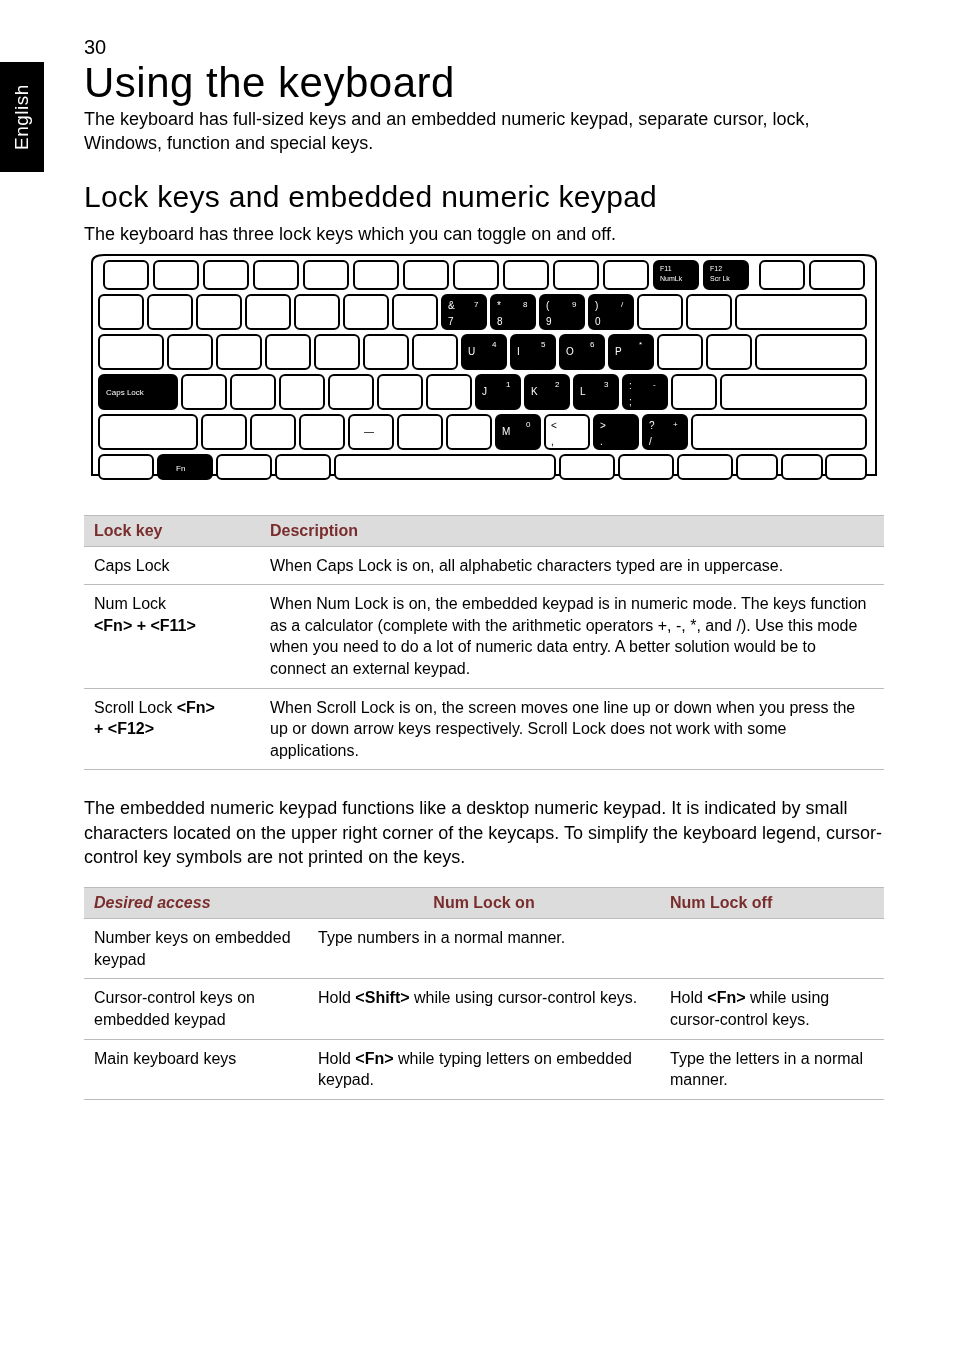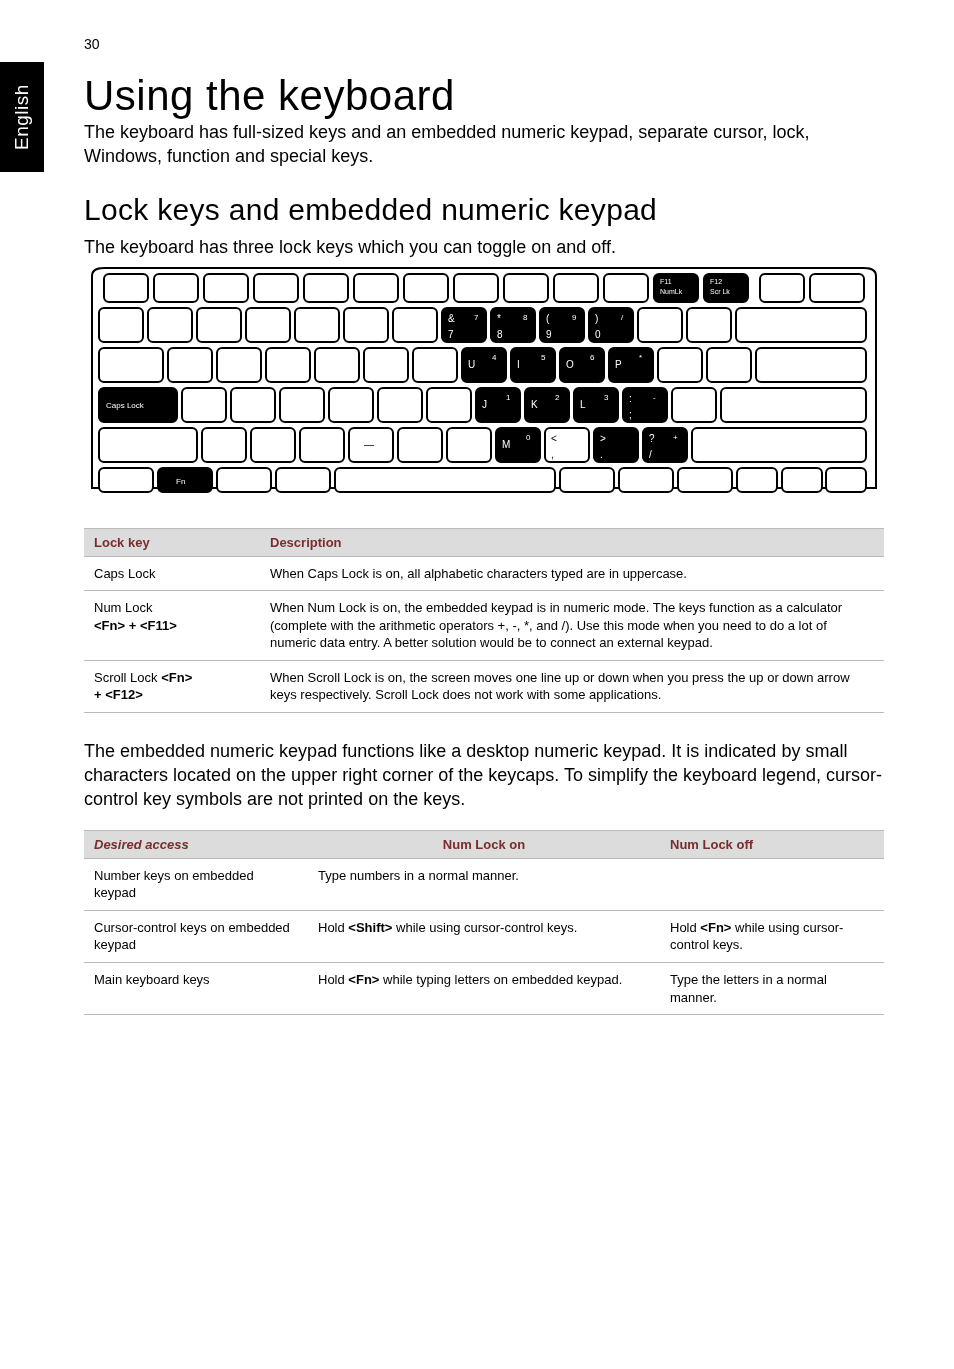--- a/index.html
+++ b/index.html
@@ -11,29 +11,29 @@
     width: 44px; height: 110px;
     background: #000;
     color: #fff;
     writing-mode: vertical-rl;
     transform: rotate(180deg);
     text-align: center;
     font-size: 19px;
     line-height: 44px;
     letter-spacing: .5px;
   }
-  .page-number { font-size: 14px; margin-bottom: 20px; }
+  .page-number { font-size: 20px; }
   h1 { font-size: 42px; font-weight: 400; margin-bottom: 0; letter-spacing: .5px; }
   .intro, .p { font-size: 18px; line-height: 1.35; margin-bottom: 18px; }
   h2 { font-size: 30px; font-weight: 400; margin: 24px 0 10px; letter-spacing: .3px; }
   .sub { font-size: 18px; }
 
   .kbd-figure { margin: 6px 0 30px; }
 
-  table.info { width: 100%; border-collapse: collapse; margin-bottom: 26px; font-size: 13px; }
+  table.info { width: 100%; border-collapse: collapse; margin-bottom: 26px; font-size: 16px; }
   table.info th {
     text-align: left;
     background: #dcdcdc;
     color: #7a2d2d;
     font-weight: bold;
     padding: 6px 10px;
     border-top: 1px solid #bbb;
     border-bottom: 1px solid #bbb;
   }
   table.info td {

